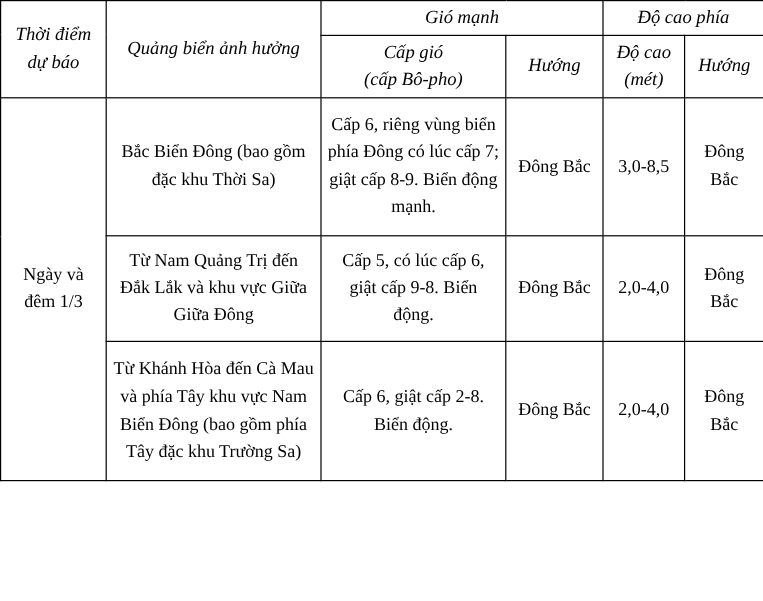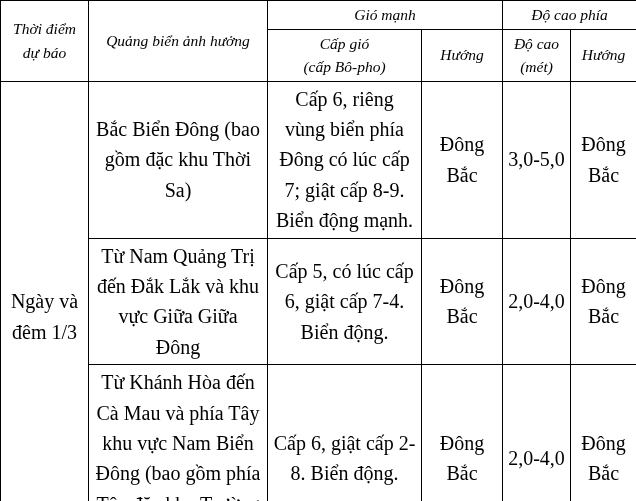--- a/index.html
+++ b/index.html
@@ -34,21 +34,21 @@
 
   
   table.forecast thead th {
     font-style: italic;
     font-size: 15.5px;
   }
 
   
   table.forecast tbody td {
     font-style: normal;
-    font-size: 20px;
+    font-size: 15px;
   }
 
   
   col.c-time      { width: 88px; }
   col.c-area      { width: 179px; }
   col.c-windlevel { width: 154px; }
   col.c-winddir   { width: 81px; }
   col.c-waveh     { width: 68px; }
   col.c-wavedir   { width: 66px; }
 
@@ -90,26 +90,26 @@
       <th>Hướng</th>
     </tr>
   </thead>
 
   <tbody>
     <tr>
       <td rowspan="3">Ngày và đêm 1/3</td>
       <td>Bắc Biển Đông (bao gồm đặc khu Thời Sa)</td>
       <td>Cấp 6, riêng vùng biển phía Đông có lúc cấp 7; giật cấp 8-9. Biển động mạnh.</td>
       <td>Đông Bắc</td>
-      <td>3,0-5,0</td>
+      <td>3,0-8,5</td>
       <td>Đông Bắc</td>
     </tr>
     <tr>
       <td>Từ Nam Quảng Trị đến Đắk Lắk và khu vực Giữa Giữa Đông</td>
-      <td>Cấp 5, có lúc cấp 6, giật cấp 7-4. Biển động.</td>
+      <td>Cấp 5, có lúc cấp 6, giật cấp 9-8. Biển động.</td>
       <td>Đông Bắc</td>
       <td>2,0-4,0</td>
       <td>Đông Bắc</td>
     </tr>
     <tr>
       <td>Từ Khánh Hòa đến Cà Mau và phía Tây khu vực Nam Biển Đông (bao gồm phía Tây đặc khu Trường Sa)</td>
       <td>Cấp 6, giật cấp 2-8. Biển động.</td>
       <td>Đông Bắc</td>
       <td>2,0-4,0</td>
       <td>Đông Bắc</td>

